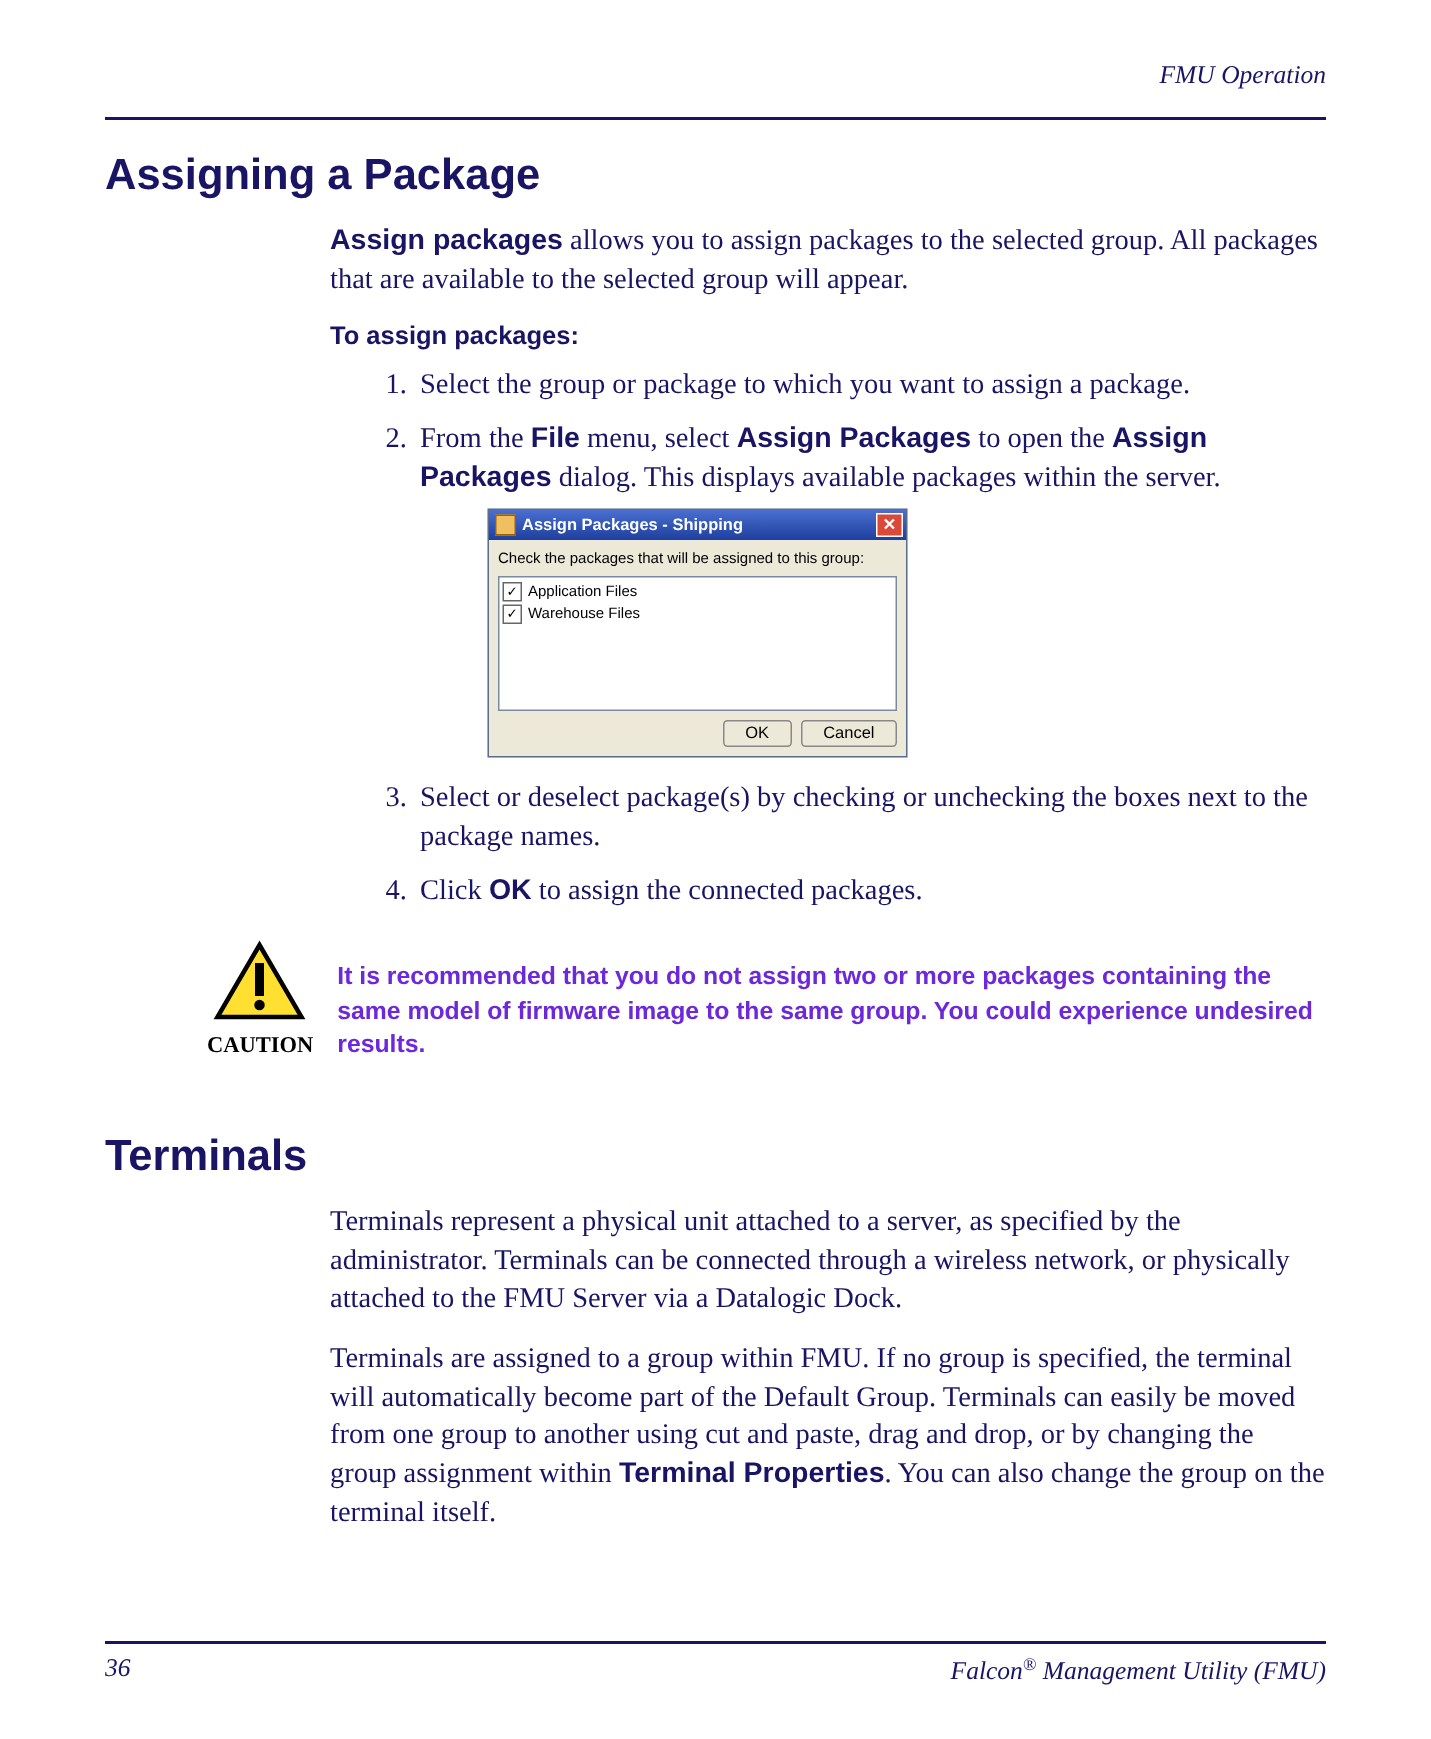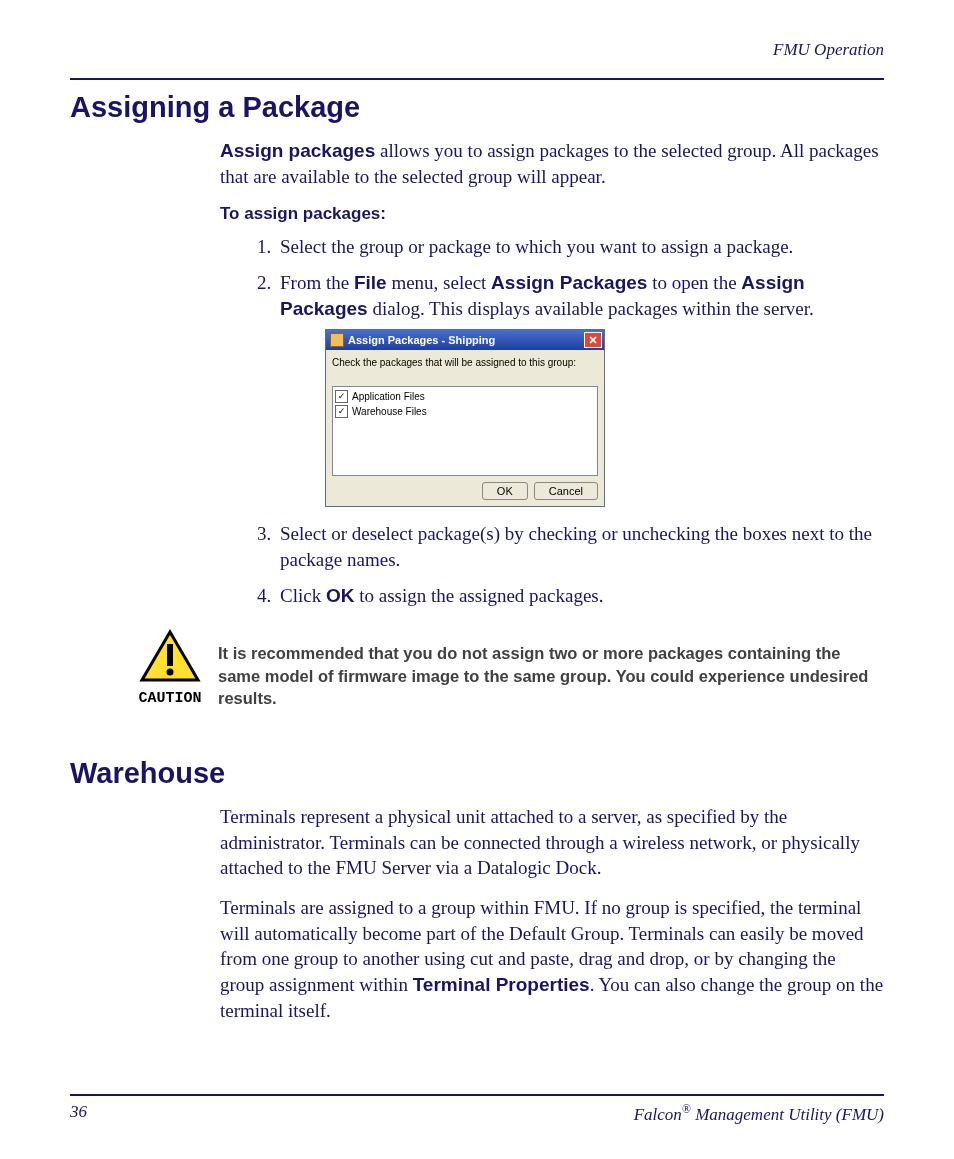--- a/index.html
+++ b/index.html
@@ -24,21 +24,21 @@
     text-align: right;
     font-style: italic;
     font-size: 17px;
     margin-bottom: 4px;
   }
   h1 {
     font-family: Verdana, Arial, sans-serif;
     font-weight: bold;
     font-size: 29px;
     color: #1a1464;
-    margin: 11px 0 14px 0;
+    margin: 21px 0 14px 0;
   }
   .body-indent {
     margin-left: 150px;
     font-size: 19px;
     line-height: 1.35;
   }
   .body-text {
     margin: 0 0 14px 0;
   }
   .sans-bold {
@@ -108,21 +108,21 @@
     font-weight: bold;
     font-size: 11px;
     line-height: 1;
     box-sizing: border-box;
   }
   .dialog-body {
     padding: 6px;
   }
   .dialog-instr {
     font-size: 10px;
-    margin-bottom: 16px;
+    margin-bottom: 4px;
   }
   .dialog-list {
     background: #fff;
     border: 1px solid #7a8aa0;
     height: 90px;
     padding: 2px;
     box-sizing: border-box;
   }
   .dialog-item {
     display: flex;
@@ -158,31 +158,31 @@
   .caution-block {
     display: flex;
     align-items: flex-start;
     gap: 16px;
     margin: 20px 0 10px 68px;
   }
   .caution-icon-wrap {
     text-align: center;
   }
   .caution-label {
-    font-family: Liberation Mono, monospace;
+    font-family: Liberation Serif, serif;
     font-weight: bold;
     font-size: 15px;
     color: #000;
     margin-top: 2px;
   }
   .caution-text {
     font-family: Arial, Helvetica, sans-serif;
     font-weight: bold;
     font-size: 16.5px;
-    color: #404040;
+    color: #6d28d9;
     line-height: 1.35;
     padding-top: 14px;
   }
   .footer {
     position: absolute;
     bottom: 34px;
     left: 70px;
     right: 70px;
     text-align: center;
   }
@@ -241,38 +241,38 @@
               <div class="dialog-buttons">
                 <div class="dlg-btn">OK</div>
                 <div class="dlg-btn">Cancel</div>
               </div>
             </div>
           </div>
         </div>
       </li>
       <li>Select or deselect package(s) by checking or unchecking the boxes next to the package names.</li>
       <li>
-        <span>Click </span><span class="sans-bold">OK</span><span> to assign the assigned packages.</span>
+        <span>Click </span><span class="sans-bold">OK</span><span> to assign the connected packages.</span>
       </li>
     </ol>
   </div>
 
   <div class="caution-block">
     <div class="caution-icon-wrap">
       <svg width="64" height="56">
         <polygon points="32,4 60,52 4,52" fill="#ffe030" stroke="#000" stroke-width="3"></polygon>
         <rect x="29" y="16" width="6" height="22" fill="#000"></rect>
         <circle cx="32" cy="44" r="3.5" fill="#000"></circle>
       </svg>
       <div class="caution-label">CAUTION</div>
     </div>
     <div class="caution-text">It is recommended that you do not assign two or more packages containing the same model of firmware image to the same group. You could experience undesired results.</div>
   </div>
 
-  <h1 style="margin-top:48px;">Warehouse</h1>
+  <h1 style="margin-top:48px;">Terminals</h1>
 
   <div class="body-indent">
     <p class="body-text">Terminals represent a physical unit attached to a server, as specified by the administrator. Terminals can be connected through a wireless network, or physically attached to the FMU Server via a Datalogic Dock.</p>
     <p class="body-text">
       <span>Terminals are assigned to a group within FMU. If no group is specified, the terminal will automatically become part of the Default Group. Terminals can easily be moved from one group to another using cut and paste, drag and drop, or by changing the group assignment within </span><span class="sans-bold">Terminal Properties</span><span>. You can also change the group on the terminal itself.</span>
     </p>
   </div>
 
   <div class="footer">
     <div class="footer-line"></div>

